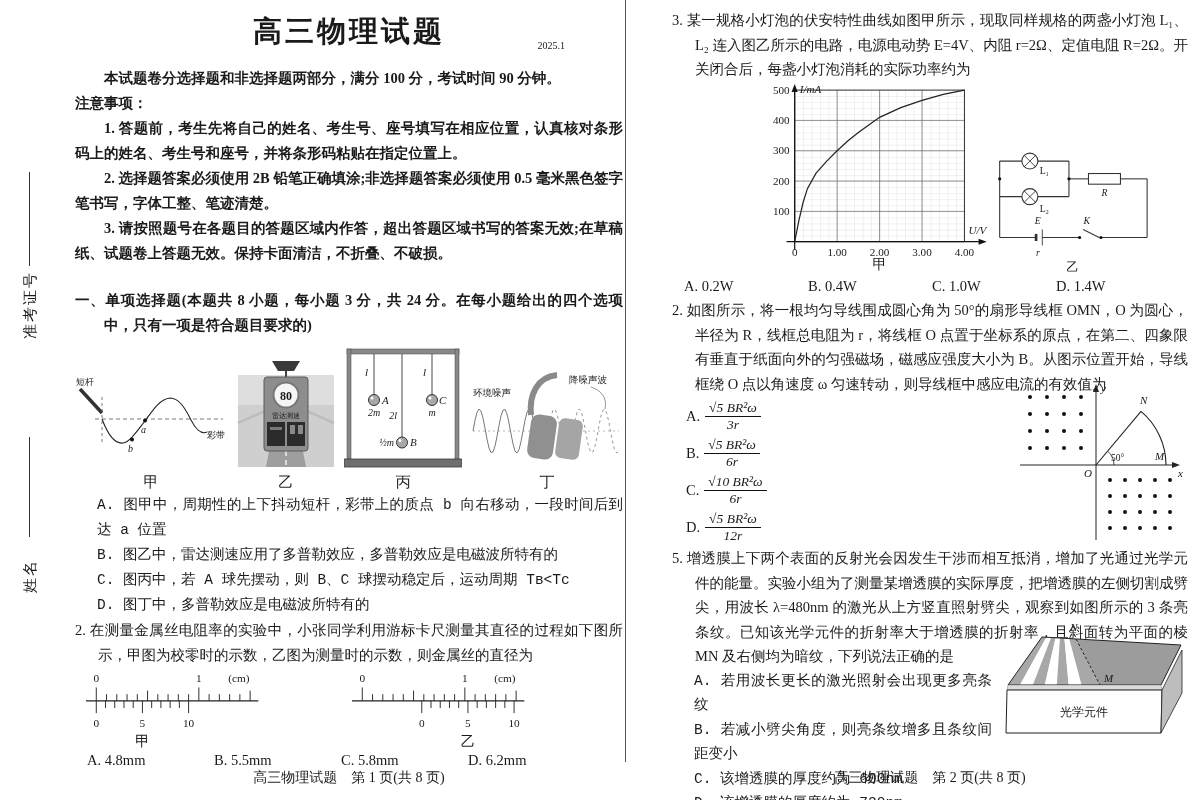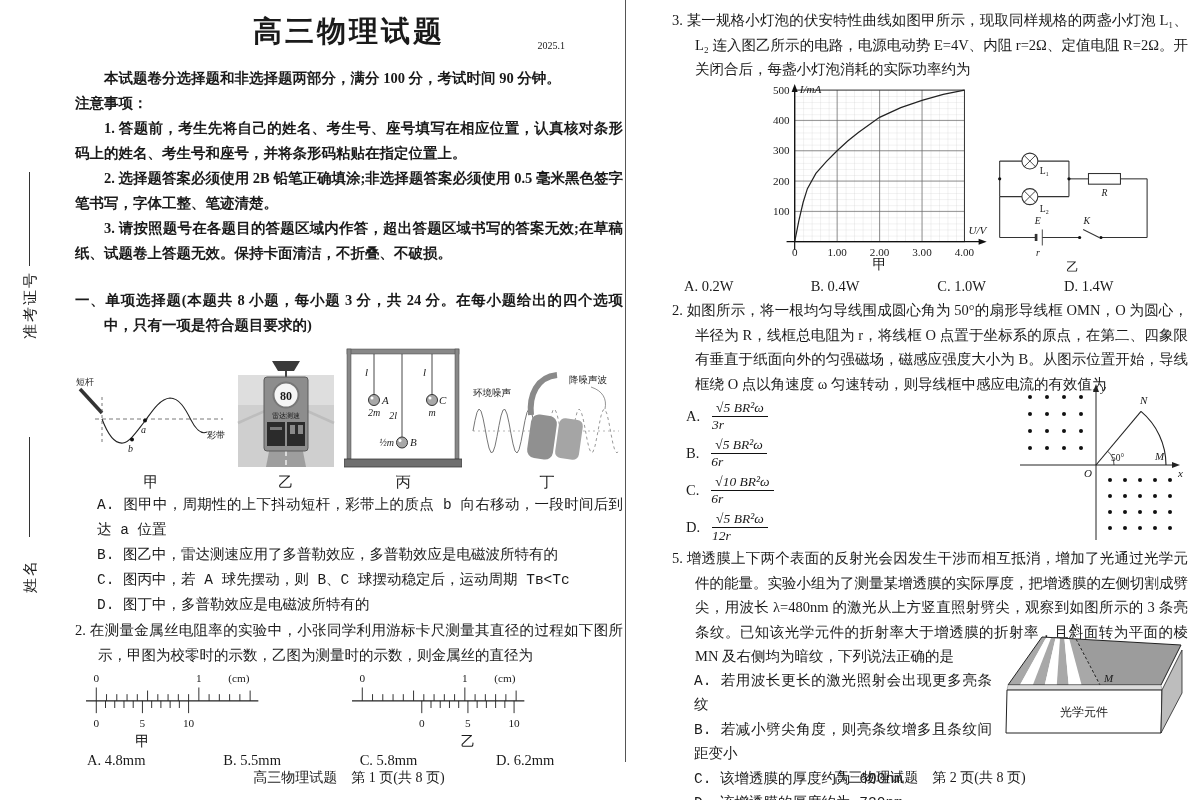--- a/index.html
+++ b/index.html
@@ -10,21 +10,21 @@
   #p2{left:672px;top:8px;width:516px;}
   .divider{position:absolute;left:625px;top:0;width:1px;height:762px;background:#555;}
   p{margin:0;}
   .t{font-size:14.5px;line-height:25px;text-align:justify;}
   #p2 .t{line-height:24.5px;}
   .bold{font-weight:bold;}
   .ind{text-indent:2em;}
   .sec{padding-left:2em;text-indent:-2em;font-weight:bold;}
   .hang{padding-left:23px;text-indent:-23px;}
   .opt{margin-left:22px;font-family:Liberation Mono, monospace;}
-  .optrow{display:flex;margin-left:12px;justify-content:space-between;}
+  .optrow{display:flex;margin-left:12px;}
   .optrow span{width:127px;}
   #p2 .optrow span{width:124px;}
   .titlewrap{position:relative;height:54px;}
   .title{font-size:29px;margin:0;text-align:center;letter-spacing:3px;font-weight:bold;
          font-family:"Liberation Sans","DejaVu Sans",sans-serif;}
   .date{position:absolute;right:58px;top:28px;font-size:10px;}
   .gap{height:22px;}
   .figrow{display:flex;justify-content:space-between;align-items:flex-end;margin:7px 0 2px 0;}
   .fig{text-align:center;}
   .figcap{text-align:center;font-size:15px;line-height:18px;}
@@ -34,21 +34,21 @@
   #footer2{left:672px;width:516px;}
   .vline{position:absolute;width:1px;background:#333;}
   .vtext{position:absolute;font-size:15px;white-space:nowrap;letter-spacing:2px;transform:rotate(-90deg);}
   svg text{font-family:"Liberation Serif","DejaVu Serif",serif;fill:#1a1a1a;}
   .f9{font-size:9px;} .f95{font-size:9.5px;} .f10{font-size:10px;} .f11{font-size:11px;}
   .f12{font-size:12px;} .f14{font-size:14px;}
   .it{font-style:italic;}
   .q4block{position:relative;margin-top:2px;}
   .q5block{position:relative;}
   .fopt{display:flex;align-items:center;height:37px;margin-left:14px;font-size:14.5px;}
-  .frac{display:inline-block;font-style:italic;font-size:13.5px;margin-left:12px;}
+  .frac{display:inline-block;text-align:center;font-style:italic;font-size:13.5px;margin-left:5px;}
   .frac .num{display:block;border-bottom:1px solid #111;padding:0 4px;line-height:1.2;}
   .frac .den{display:block;line-height:1.2;}
   .q4fig{position:absolute;left:344px;top:-18px;}
   .q5fig{position:absolute;left:326px;top:-58px;}
   .q5opts{width:320px;}
   .grrow{position:relative;height:192px;}
   .graph{position:absolute;left:84px;top:0;}
   .circuit{position:absolute;left:298px;top:56px;}
 </style>
 </head>

